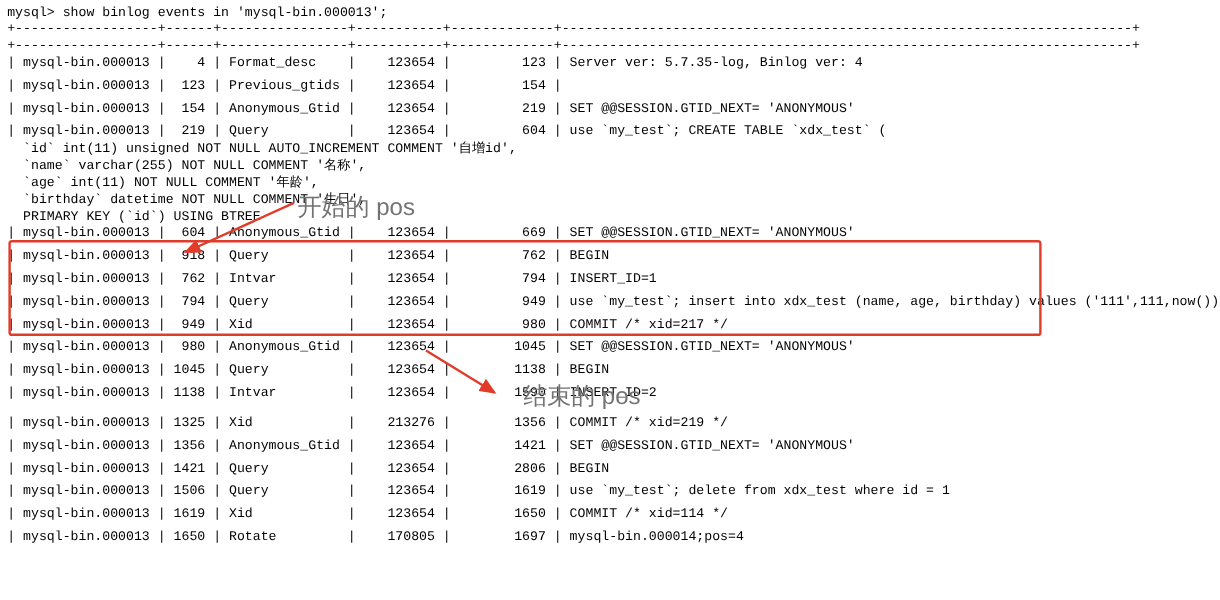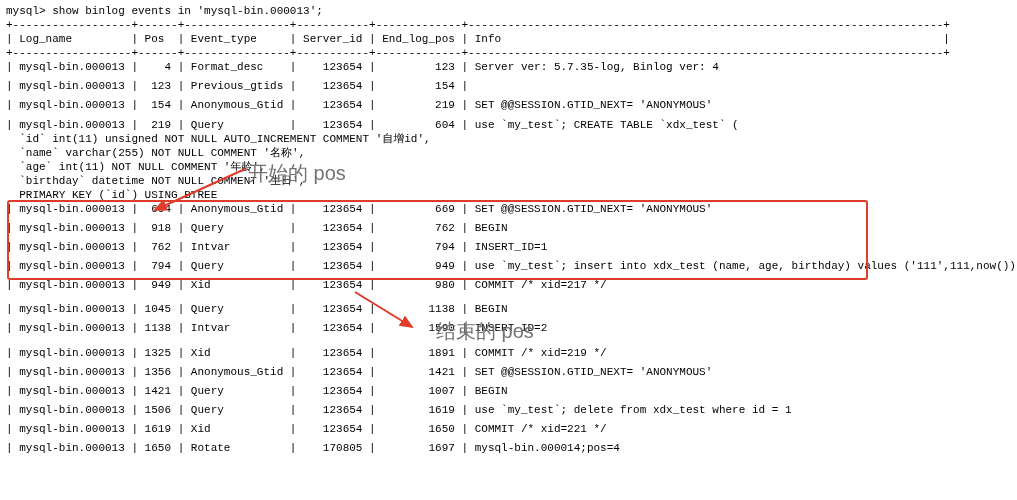--- a/index.html
+++ b/index.html
@@ -8,21 +8,20 @@
 .annot{position:absolute;color:#737373;font-family:Liberation Sans, sans-serif;font-size:20px;pointer-events:none}
 .arrow{position:absolute;pointer-events:none}
 .redbox{position:absolute;border:2px solid #e13b2a;border-radius:3px;pointer-events:none}
 </style>
 </head>
 <body>
 
 <div class="term">
   <div class="line">mysql&gt; show binlog events in 'mysql-bin.000013';</div>
   <div class="line">+------------------+------+----------------+-----------+-------------+------------------------------------------------------------------------+</div>
-  <div class="line">| Log_name         | Pos  | Event_type     | Server_id | End_log_pos | Info                                                                   |</div>
   <div class="line">+------------------+------+----------------+-----------+-------------+------------------------------------------------------------------------+</div>
   <div id="rows">
       <div class="line">| mysql-bin.000013 |    4 | Format_desc    |    123654 |         123 | Server ver: 5.7.35-log, Binlog ver: 4</div>
       <div class="line" style="height: 5px;"></div>
       <div class="line">| mysql-bin.000013 |  123 | Previous_gtids |    123654 |         154 | </div>
       <div class="line" style="height: 5px;"></div>
       <div class="line">| mysql-bin.000013 |  154 | Anonymous_Gtid |    123654 |         219 | SET @@SESSION.GTID_NEXT= 'ANONYMOUS'</div>
       <div class="line" style="height: 5px;"></div>
       <div class="line">| mysql-bin.000013 |  219 | Query          |    123654 |         604 | use `my_test`; CREATE TABLE `xdx_test` (</div>
       <div class="line">  `id` int(11) unsigned NOT NULL AUTO_INCREMENT COMMENT '自增id',</div>
@@ -33,35 +32,36 @@
       <div class="line">| mysql-bin.000013 |  604 | Anonymous_Gtid |    123654 |         669 | SET @@SESSION.GTID_NEXT= 'ANONYMOUS'</div>
       <div class="line" style="height: 5px;"></div>
       <div class="line">| mysql-bin.000013 |  918 | Query          |    123654 |         762 | BEGIN</div>
       <div class="line" style="height: 5px;"></div>
       <div class="line">| mysql-bin.000013 |  762 | Intvar         |    123654 |         794 | INSERT_ID=1</div>
       <div class="line" style="height: 5px;"></div>
       <div class="line">| mysql-bin.000013 |  794 | Query          |    123654 |         949 | use `my_test`; insert into xdx_test (name, age, birthday) values ('111',111,now())</div>
       <div class="line" style="height: 5px;"></div>
       <div class="line">| mysql-bin.000013 |  949 | Xid            |    123654 |         980 | COMMIT /* xid=217 */</div>
       <div class="line" style="height: 5px;"></div>
+      <div class="line">| mysql-bin.000013 |  980 | Anonymous_Gtid |    123654 |        1045 | SET @@SESSION.GTID_NEXT= 'ANONYMOUS'</div>
       <div class="line" style="height: 5px;"></div>
       <div class="line">| mysql-bin.000013 | 1045 | Query          |    123654 |        1138 | BEGIN</div>
       <div class="line" style="height: 5px;"></div>
       <div class="line">| mysql-bin.000013 | 1138 | Intvar         |    123654 |        1590 | INSERT_ID=2</div>
       <div class="line" style="height: 5px;"></div>
       <div class="line" style="height: 5px;"></div>
-      <div class="line">| mysql-bin.000013 | 1325 | Xid            |    123654 |        1891 | COMMIT /* xid=219 */</div>
+      <div class="line">| mysql-bin.000013 | 1325 | Xid            |    213276 |        1356 | COMMIT /* xid=219 */</div>
       <div class="line" style="height: 5px;"></div>
       <div class="line">| mysql-bin.000013 | 1356 | Anonymous_Gtid |    123654 |        1421 | SET @@SESSION.GTID_NEXT= 'ANONYMOUS'</div>
       <div class="line" style="height: 5px;"></div>
-      <div class="line">| mysql-bin.000013 | 1421 | Query          |    123654 |        1007 | BEGIN</div>
+      <div class="line">| mysql-bin.000013 | 1421 | Query          |    123654 |        2806 | BEGIN</div>
       <div class="line" style="height: 5px;"></div>
       <div class="line">| mysql-bin.000013 | 1506 | Query          |    123654 |        1619 | use `my_test`; delete from xdx_test where id = 1</div>
       <div class="line" style="height: 5px;"></div>
-      <div class="line">| mysql-bin.000013 | 1619 | Xid            |    123654 |        1650 | COMMIT /* xid=221 */</div>
+      <div class="line">| mysql-bin.000013 | 1619 | Xid            |    123654 |        1650 | COMMIT /* xid=114 */</div>
       <div class="line" style="height: 5px;"></div>
       <div class="line">| mysql-bin.000013 | 1650 | Rotate         |    170805 |        1697 | mysql-bin.000014;pos=4</div>
       <div class="line" style="height: 5px;"></div>
     </div>
 
   <div class="redbox" style="left:7px;top:200px;width:857px;height:76px"></div>
 
   <svg class="arrow" style="left:150px;top:155px" width="100" height="60">
     <defs>
         <marker id="ah1" markerWidth="8" markerHeight="8" refX="6" refY="3" orient="auto">

